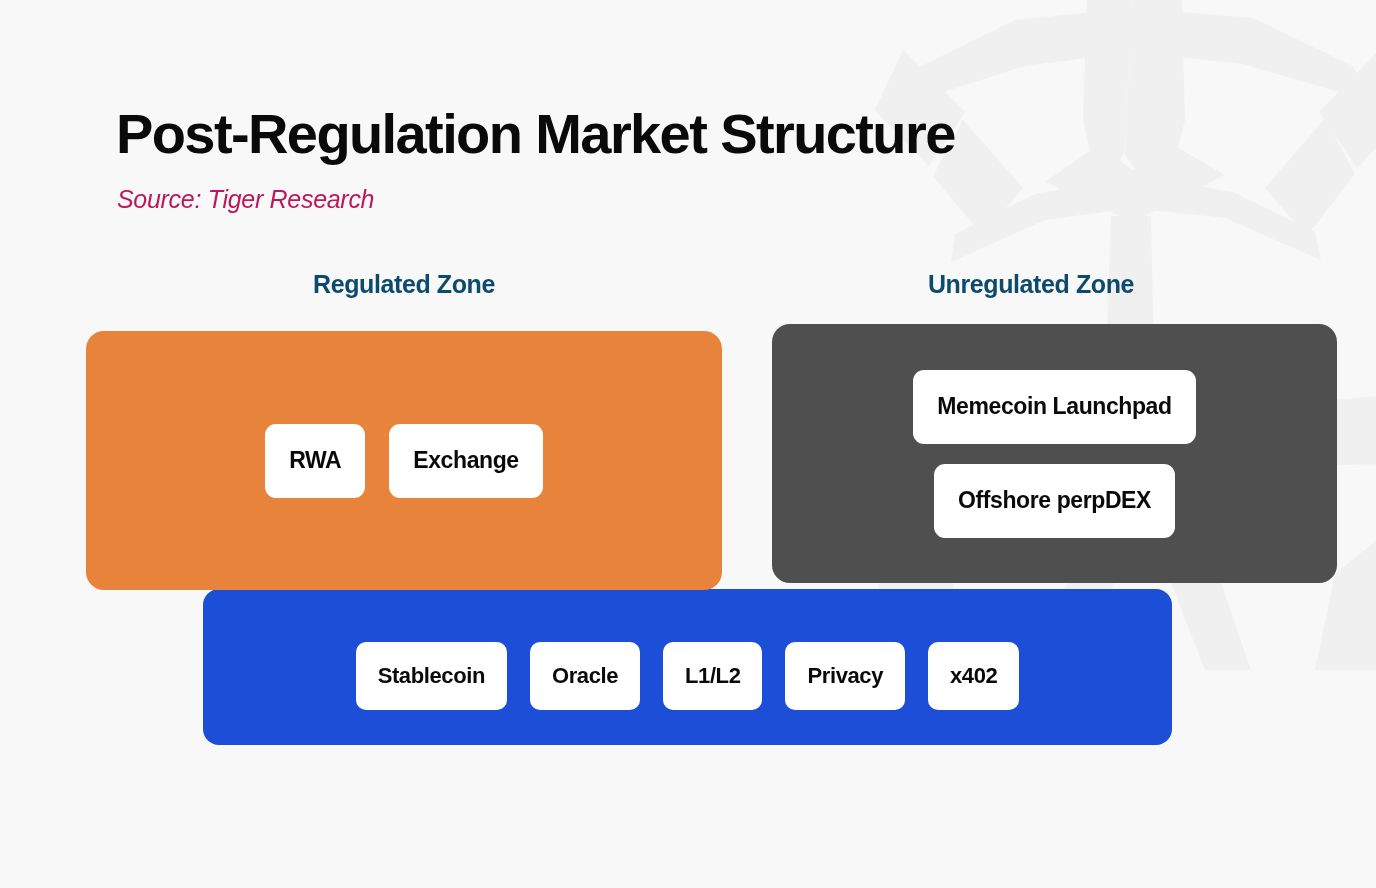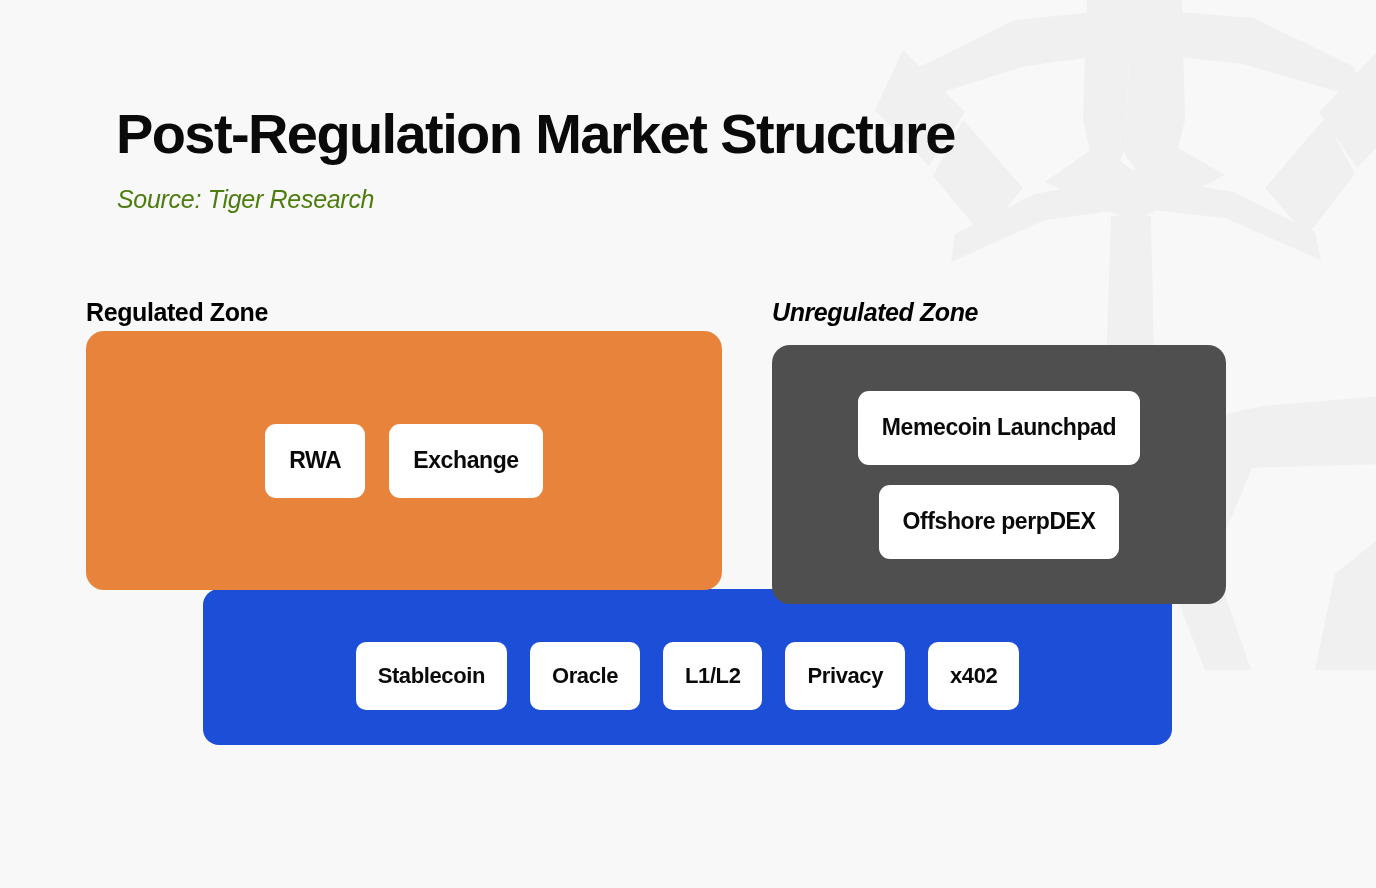--- a/index.html
+++ b/index.html
@@ -46,39 +46,39 @@
     white-space: nowrap;
     z-index: 2;
   }
   #page-source {
     position: absolute;
     left: 117px;
     top: 185px;
     font-size: 25px;
     font-style: italic;
     font-weight: 400;
-    color: #4d7c0f;
+    color: #be185d;
     letter-spacing: -0.3px;
     white-space: nowrap;
     z-index: 2;
   }
 
   
   .zone-label {
     position: absolute;
     font-size: 25px;
     font-weight: 700;
-    color: #000000;
+    color: #0c4a6e;
     letter-spacing: -0.4px;
     white-space: nowrap;
-    z-index: 2;
-    margin-top: 28px;
+    text-align: center;
+    z-index: 2;
   }
   #label-regulated   { left: 86px;  top: 270px; width: 636px; }
-  #label-unregulated { left: 772px; top: 270px; width: 518px; font-style: italic; }
+  #label-unregulated { left: 772px; top: 270px; width: 518px; }
 
   #label-shared {
     position: absolute;
     left: 203px;
     top: 778px;
     width: 969px;
     text-align: center;
     font-size: 25px;
     font-weight: 700;
     color: #111111;
@@ -120,22 +120,22 @@
   }
   #zone-regulated {
     left: 86px;
     top: 331px;
     width: 636px;
     height: 259px;
     background: #E8833C;
   }
   #zone-unregulated {
     left: 772px;
-    top: 345px;
-    width: 454px;
+    top: 324px;
+    width: 565px;
     height: 259px;
     background: #4F4F4F;
   }
 
   .chip-row {
     display: flex;
     flex-direction: row;
     align-items: center;
     justify-content: center;
     gap: 24px;

